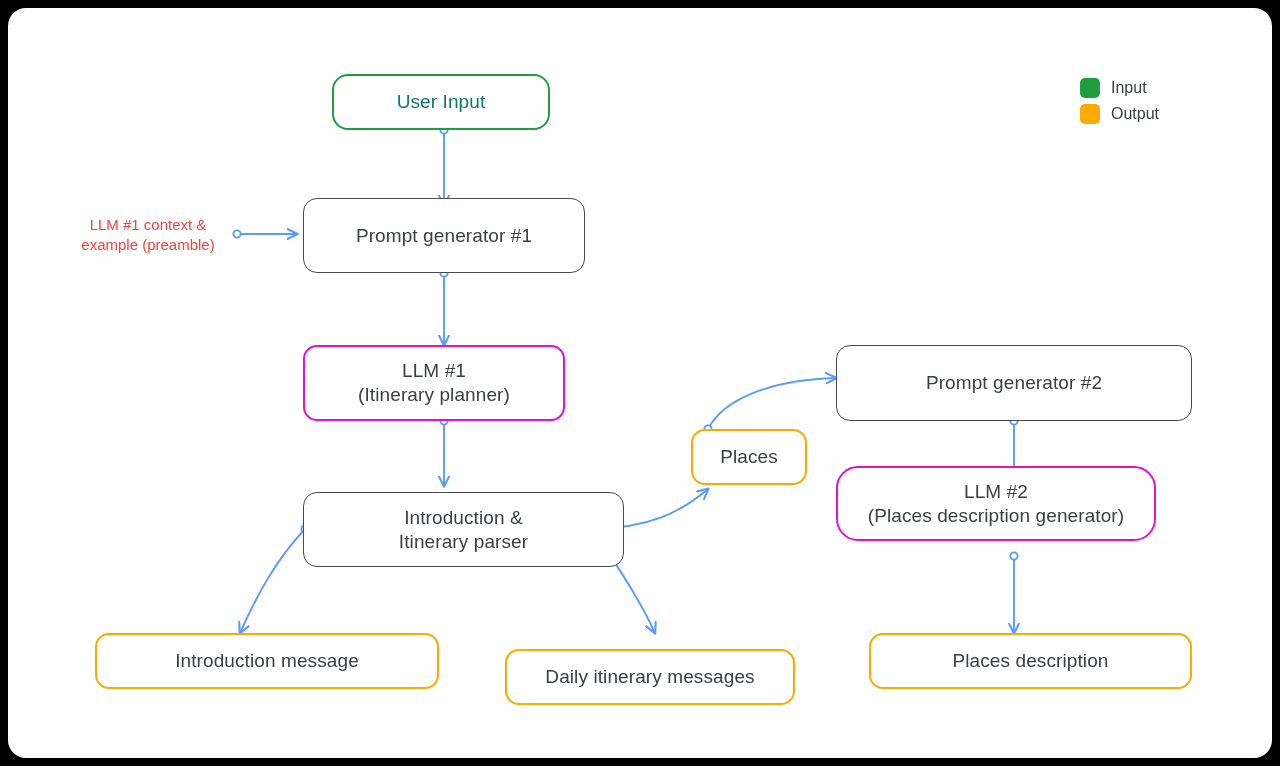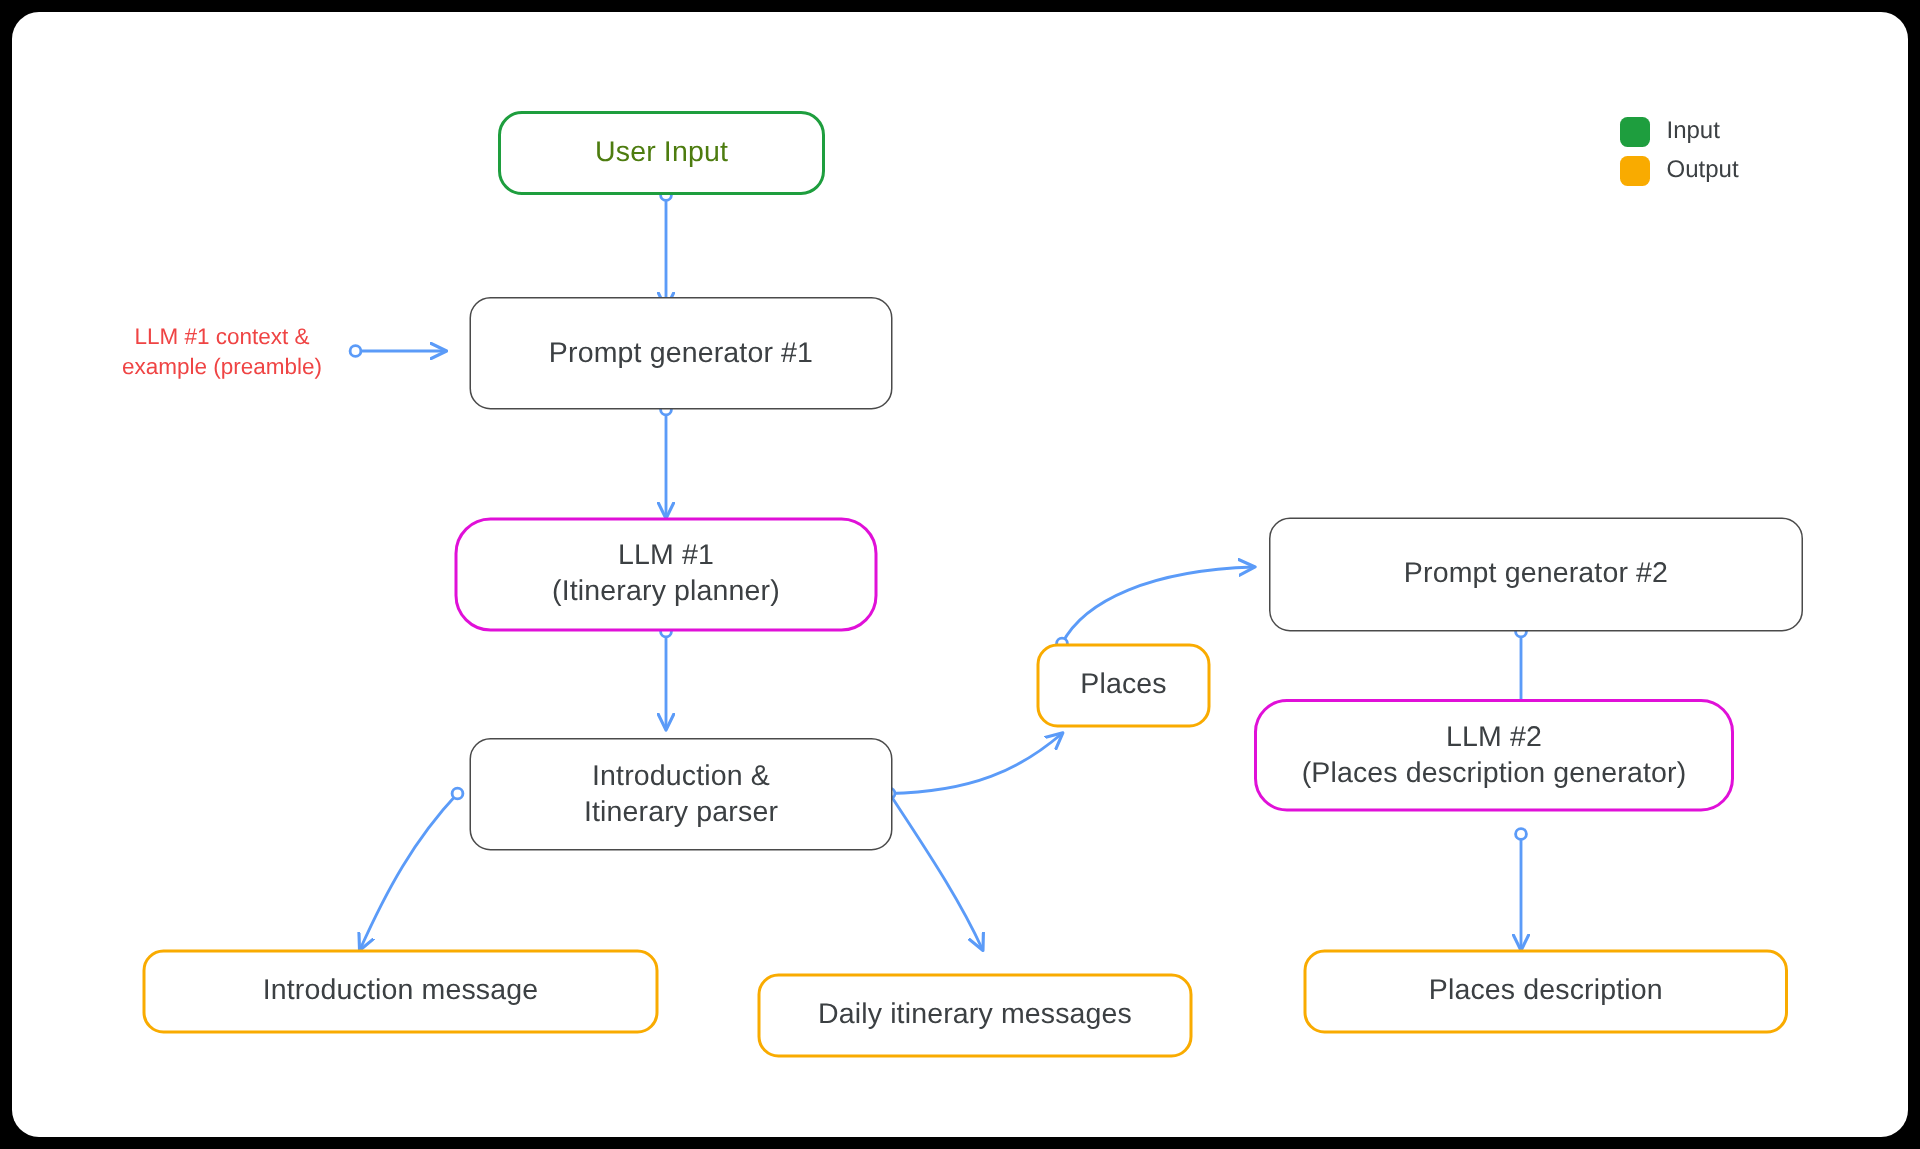--- a/index.html
+++ b/index.html
@@ -40,26 +40,25 @@
     border-radius: 14px;
     background: #ffffff;
     color: #3c4043;
     font-size: 19px;
     line-height: 1.25;
     letter-spacing: 0.1px;
     white-space: nowrap;
   }
   .node.input-node {
     border: 2.5px solid #1e9e3e;
-    color: #4d7c0f;
+    color: #0f766e;
     border-radius: 16px;
   }
   .node.process-node {
     border: 1.8px solid #4a4a4a;
-    margin-left: 10px;
   }
   .node.llm-node {
     border: 2.5px solid #e010d8;
   }
   .node.output-node {
     border: 2.5px solid #f9ab00;
   }
   .label {
     position: absolute;
     color: #ef4444;
@@ -136,26 +135,26 @@
   </svg>
 
   <div class="node input-node" style="left:324px; top:66px; width:218px; height:56px;">
     <span>User Input</span>
   </div>
 
   <div class="node process-node" style="left:295px; top:190px; width:282px; height:75px;">
     <span>Prompt generator #1</span>
   </div>
 
-  <div class="node llm-node" style="left:295px; top:337px; width:282px; height:76px;border-radius:24px;">
+  <div class="node llm-node" style="left:295px; top:337px; width:262px; height:76px;">
     <span style="white-space:pre-line;">LLM #1
 (Itinerary planner)</span>
   </div>
 
-  <div class="node process-node" style="left:295px; top:484px; width:282px; height:75px;">
+  <div class="node process-node" style="left:295px; top:484px; width:321px; height:75px;">
     <span style="white-space:pre-line;">Introduction &amp;
 Itinerary parser</span>
   </div>
 
   <div class="node output-node" style="left:641px; top:421px; width:116px; height:56px;margin-left:42px;">
     <span>Places</span>
   </div>
 
   <div class="node process-node" style="left:828px; top:337px; width:356px; height:76px;">
     <span>Prompt generator #2</span>

